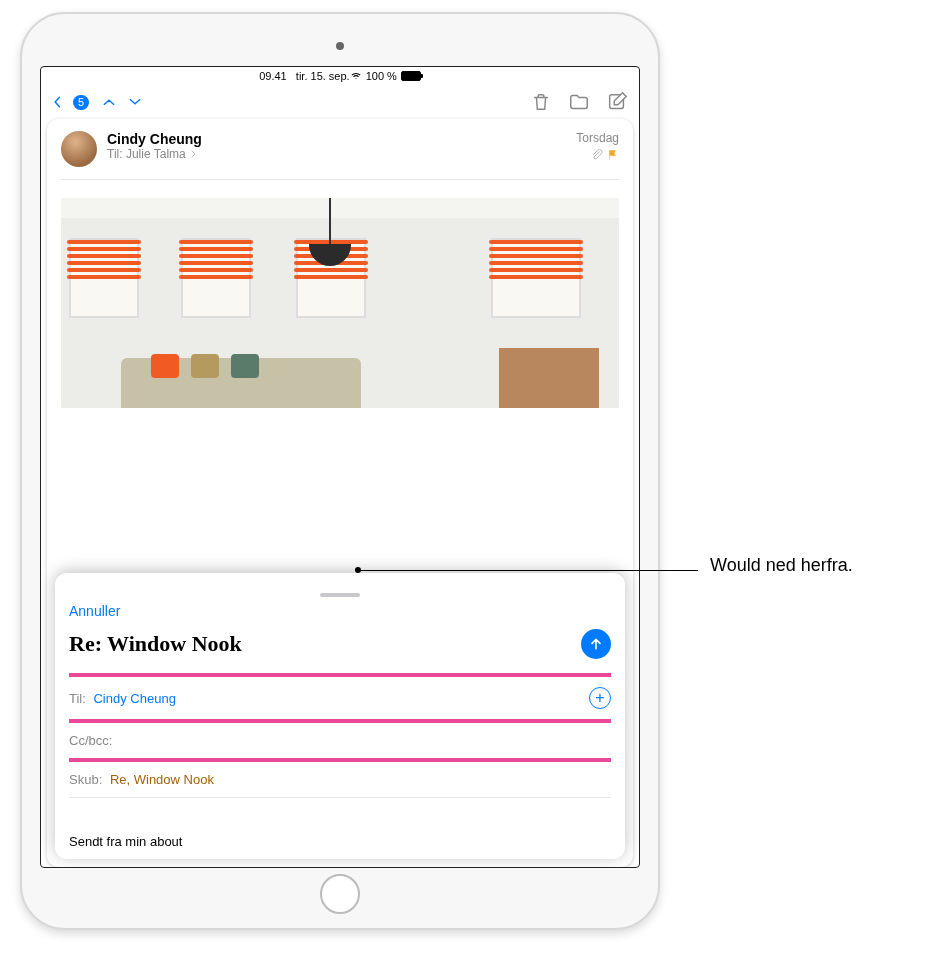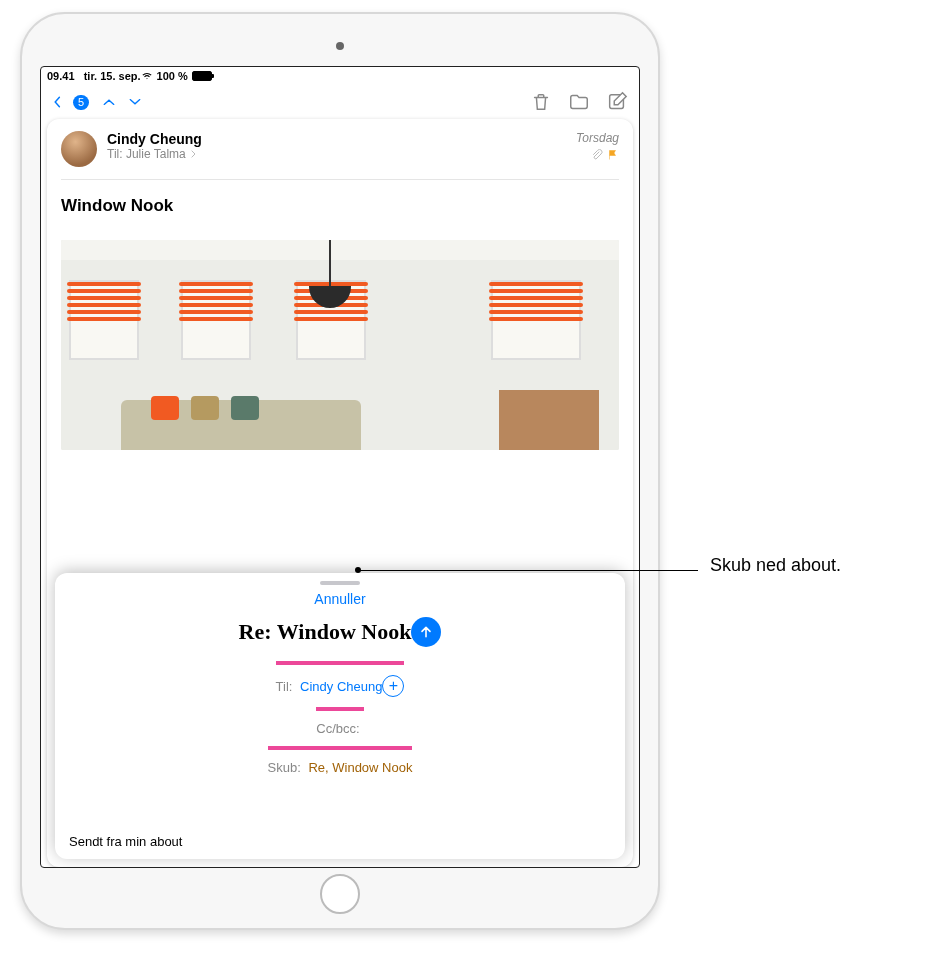--- a/index.html
+++ b/index.html
@@ -48,25 +48,25 @@
     position: relative;
     overflow: hidden;
     display: flex;
     flex-direction: column;
   }
 
   
   .statusbar {
     height: 18px;
     display: flex;
-    justify-content: flex-start;
+    justify-content: center;
     align-items: center;
     font-size: 11px;
     padding: 0 6px;
-    font-weight: 700;
+    font-weight: 400;
   }
   .statusbar .right { display:flex; align-items:center; gap:4px; }
   .wifi { width:12px; height:10px; }
   .battery { width:20px; height:10px; border:1px solid #000; border-radius:2px; position:relative; }
   .battery::after { content:""; position:absolute; right:-3px; top:2px; width:2px; height:4px; background:#000; border-radius:0 1px 1px 0; }
   .battery .fill { background:#000; width:100%; height:100%; }
 
   
   .navbar {
     height: 34px;
@@ -110,21 +110,21 @@
   .avatar {
     width:36px; height:36px;
     border-radius:50%;
     background: radial-gradient(circle at 40% 30%, #e0b48a, #9b6a43 70%);
     flex-shrink:0;
   }
   .hdr-text { flex:1; }
   .sender { font-weight:600; font-size:14px; }
   .to-line { font-size:12px; color:#888; }
   .to-line .recip { color:#888; }
-  .hdr-right { text-align:right; font-size:12px; color:#888;font-style:italic; }
+  .hdr-right { text-align:right; font-size:12px; color:#888; }
   .hdr-icons { display:flex; justify-content:flex-end; gap:4px; margin-top:4px; }
   .flag-icon { width:12px; height:12px; }
 
   .divider { border-top:1px solid #e5e5e5; margin:8px 14px; }
 
   .subject { font-weight:700; font-size:17px; padding: 8px 14px 14px 14px; }
   .body-text { font-size:13px; padding: 0 14px; line-height:1.5; }
   .body-text p { margin-bottom:14px; }
 
   .room-img {
@@ -157,22 +157,21 @@
   .sheet {
     position:absolute;
     left:14px; right:14px;
     top: 506px;
     bottom: 8px;
     background:#fff;
     border-radius:12px;
     box-shadow: 0 -2px 16px rgba(0,0,0,.25);
     display:flex;
     flex-direction:column;
-    padding: 8px 14px 0 14px;
-    align-items: center;
+    padding: 20px 14px 0 14px;
   }
   .grabber {
     width:40px; height:4px;
     background:#c7c7cc;
     border-radius:3px;
     margin: 0 auto 6px auto;
   }
   .cancel {
     color:#007aff;
     font-size:14px;
@@ -312,21 +311,20 @@
               </svg>
             <svg class="flag-icon" viewBox="0 0 24 24">
                 <path d="M5 3v18M5 3h12l-3 5 3 5H5" fill="#f5a623" stroke="#f5a623"></path>
               </svg>
           </div>
         </div>
       </div>
 
       <div class="divider"></div>
 
-      <div class="subject">Window Nook</div>
 
       <div class="body-text">
       </div>
 
       <div class="room-img">
         <div class="wall"></div>
         <div class="ceiling"></div>
         <div class="window w1">
             <div class="blind">
               <span></span>
@@ -406,13 +404,13 @@
       <div class="compose-body"></div>
       <div class="signature">Sendt fra min about</div>
     </div>
 
   </div>
   <div class="home-btn"></div>
 </div>
 
 <div class="callout-dot"></div>
 <div class="callout-line"></div>
-<div class="callout-text">Skub ned about.</div>
+<div class="callout-text">Would ned herfra.</div>
 
 </body></html>

